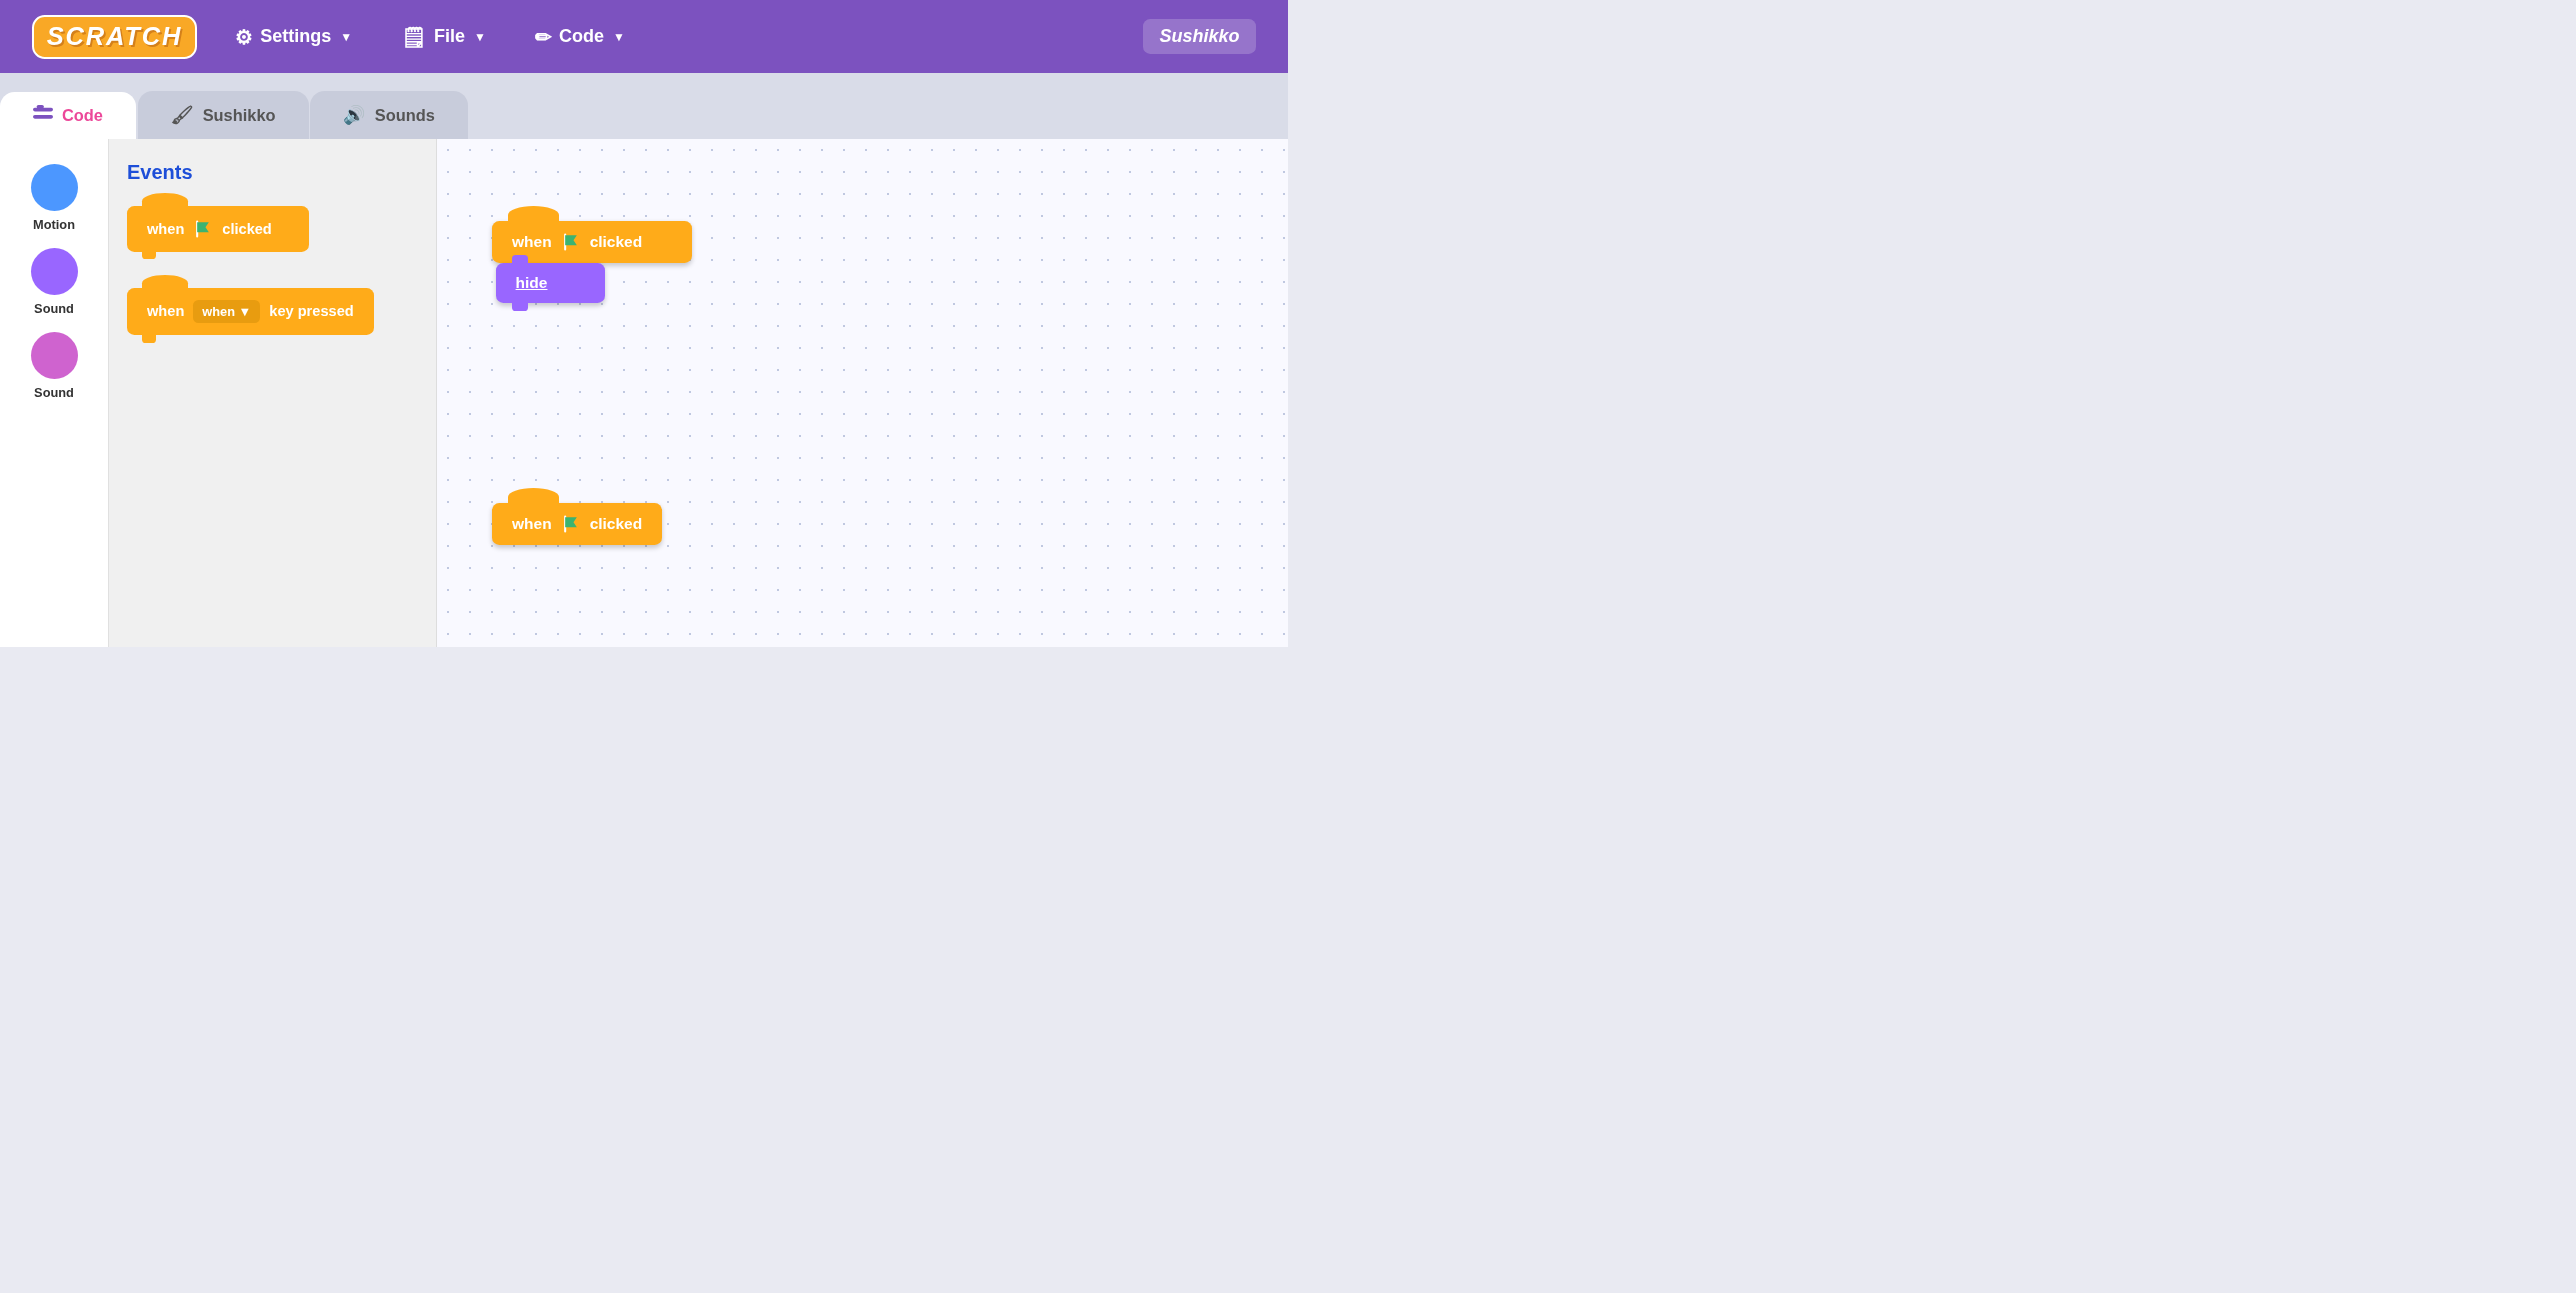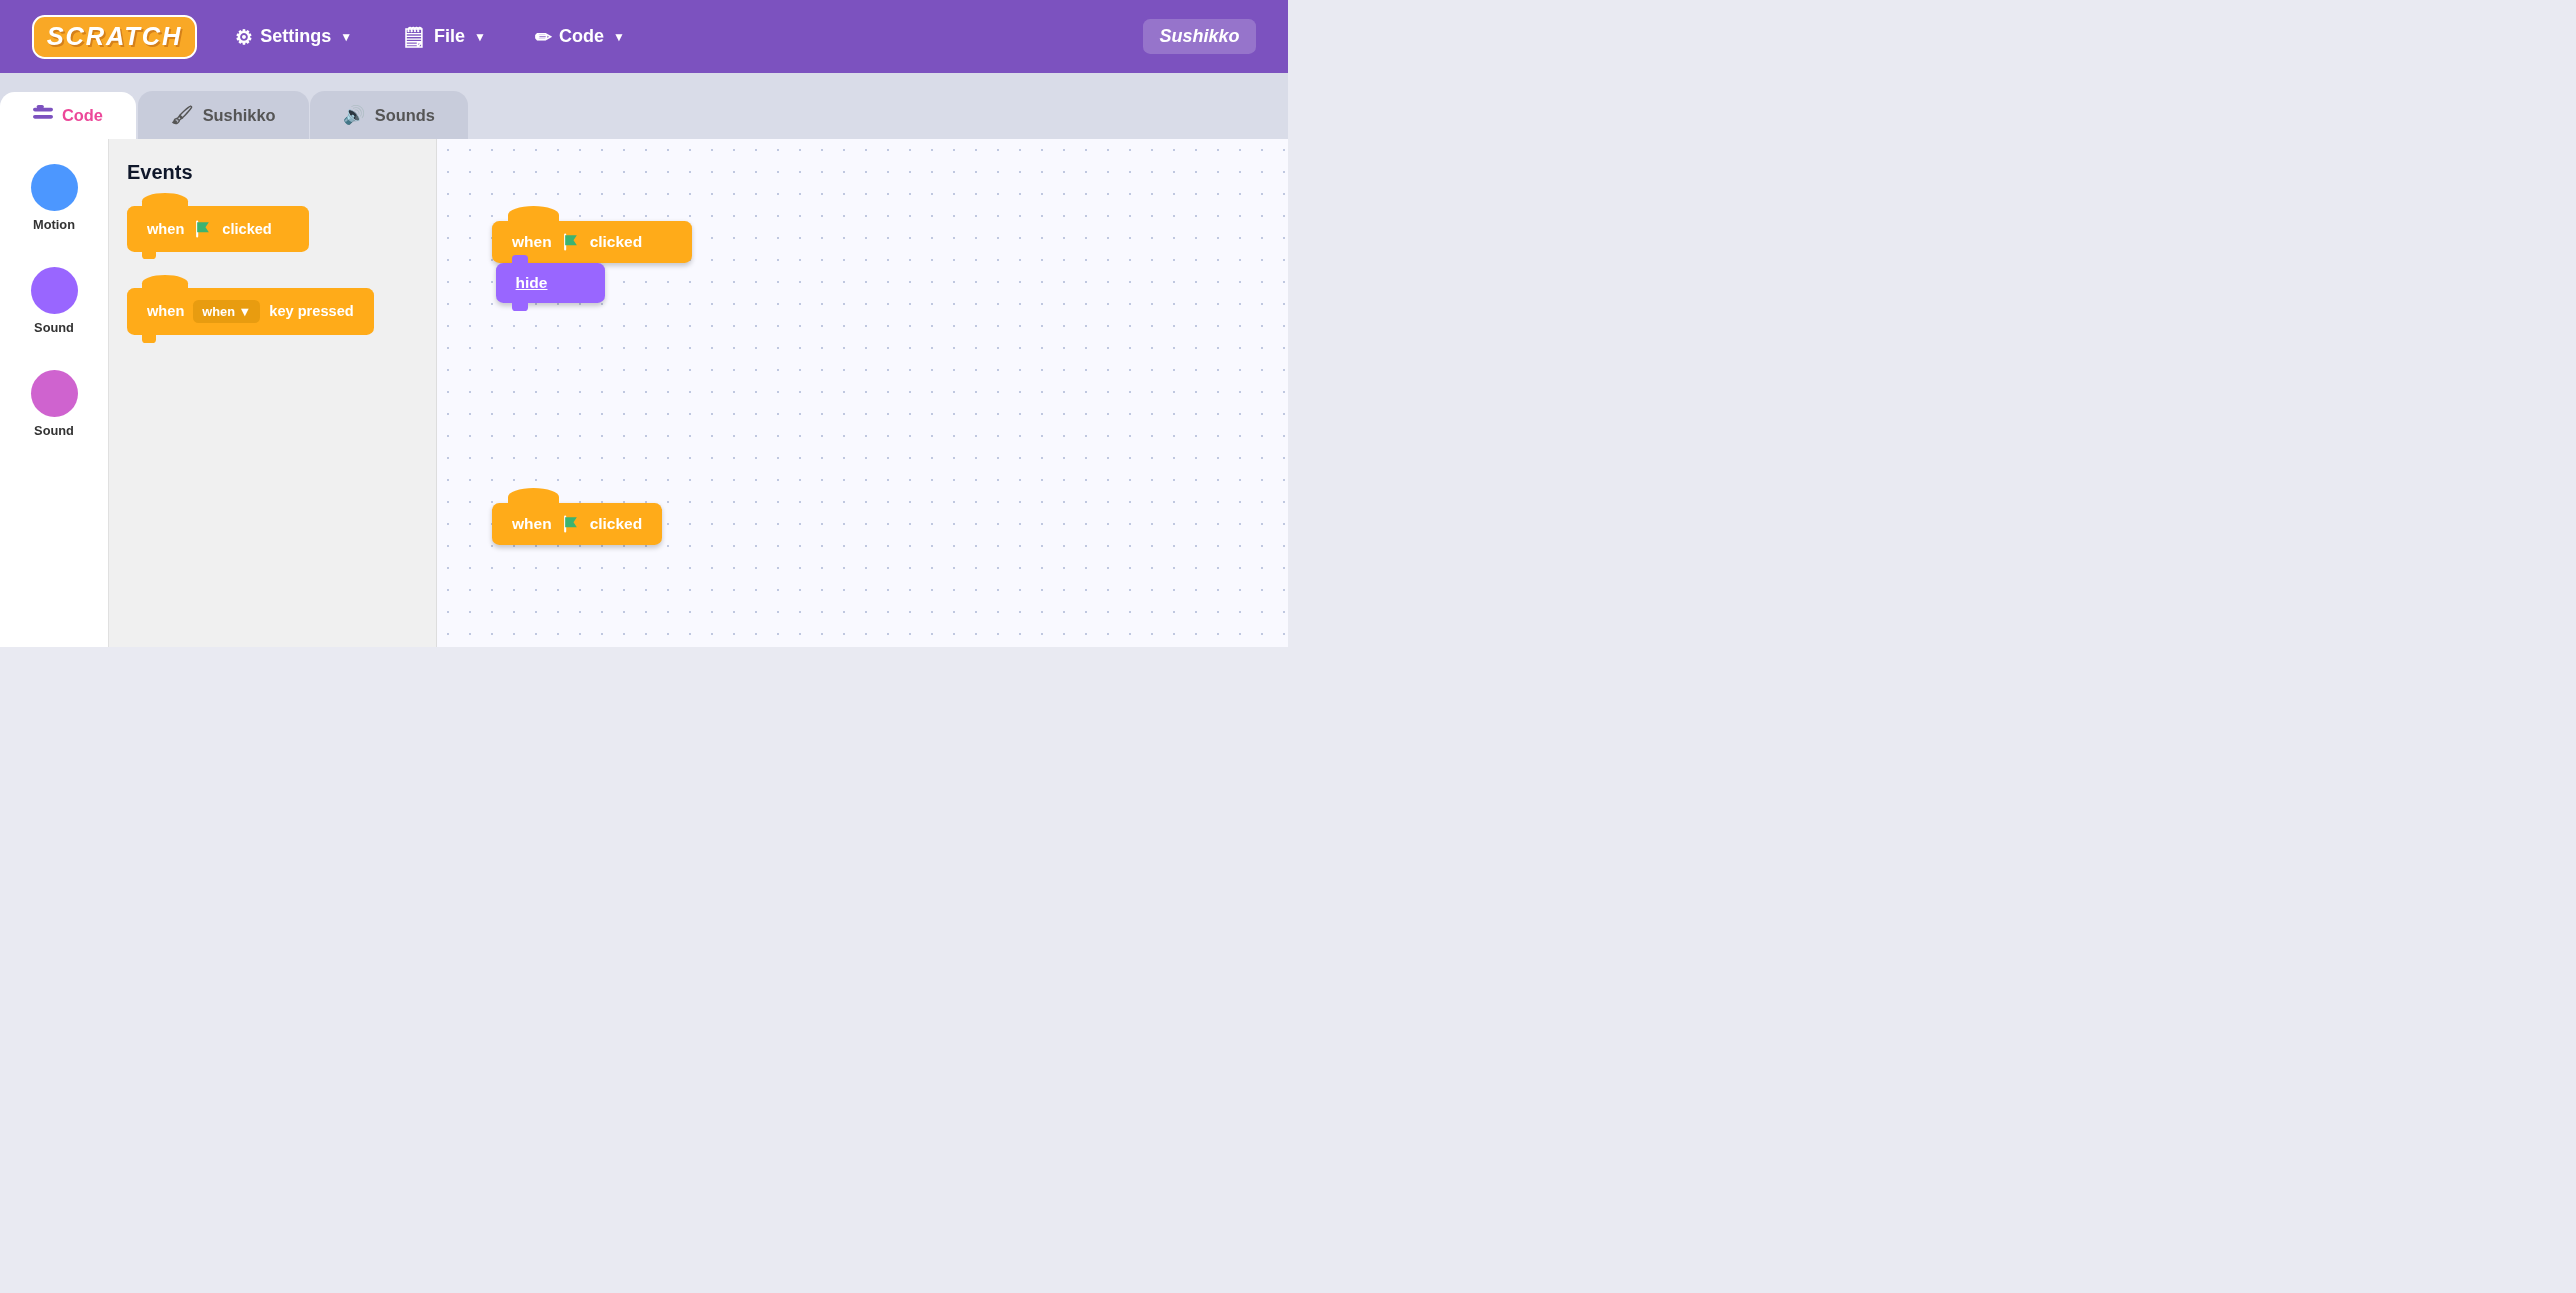--- a/index.html
+++ b/index.html
@@ -98,21 +98,21 @@
     }
 
     
     #sidebar {
       width: 109px;
       background: white;
       display: flex;
       flex-direction: column;
       align-items: center;
       padding: 18px 0;
-      gap: 21px;
+      gap: 2px;
       border-right: 0.9px solid #e0e0e0;
     }
 
     .sidebar-item {
       display: flex;
       flex-direction: column;
       align-items: center;
       gap: 5.5px;
       cursor: pointer;
       padding: 7.3px;
@@ -137,21 +137,21 @@
       width: 328px;
       background: #f0f0f0;
       border-right: 0.9px solid #ddd;
       padding: 22px 18px;
       overflow-y: auto;
     }
 
     .section-title {
       font-size: 20px;
       font-weight: 800;
-      color: #0f172a;
+      color: #1d4ed8;
       margin-bottom: 22px;
     }
 
     .block-container {
       margin-bottom: 22px;
     }
 
     .block-hat {
       position: relative;
       background: #ffab19;

